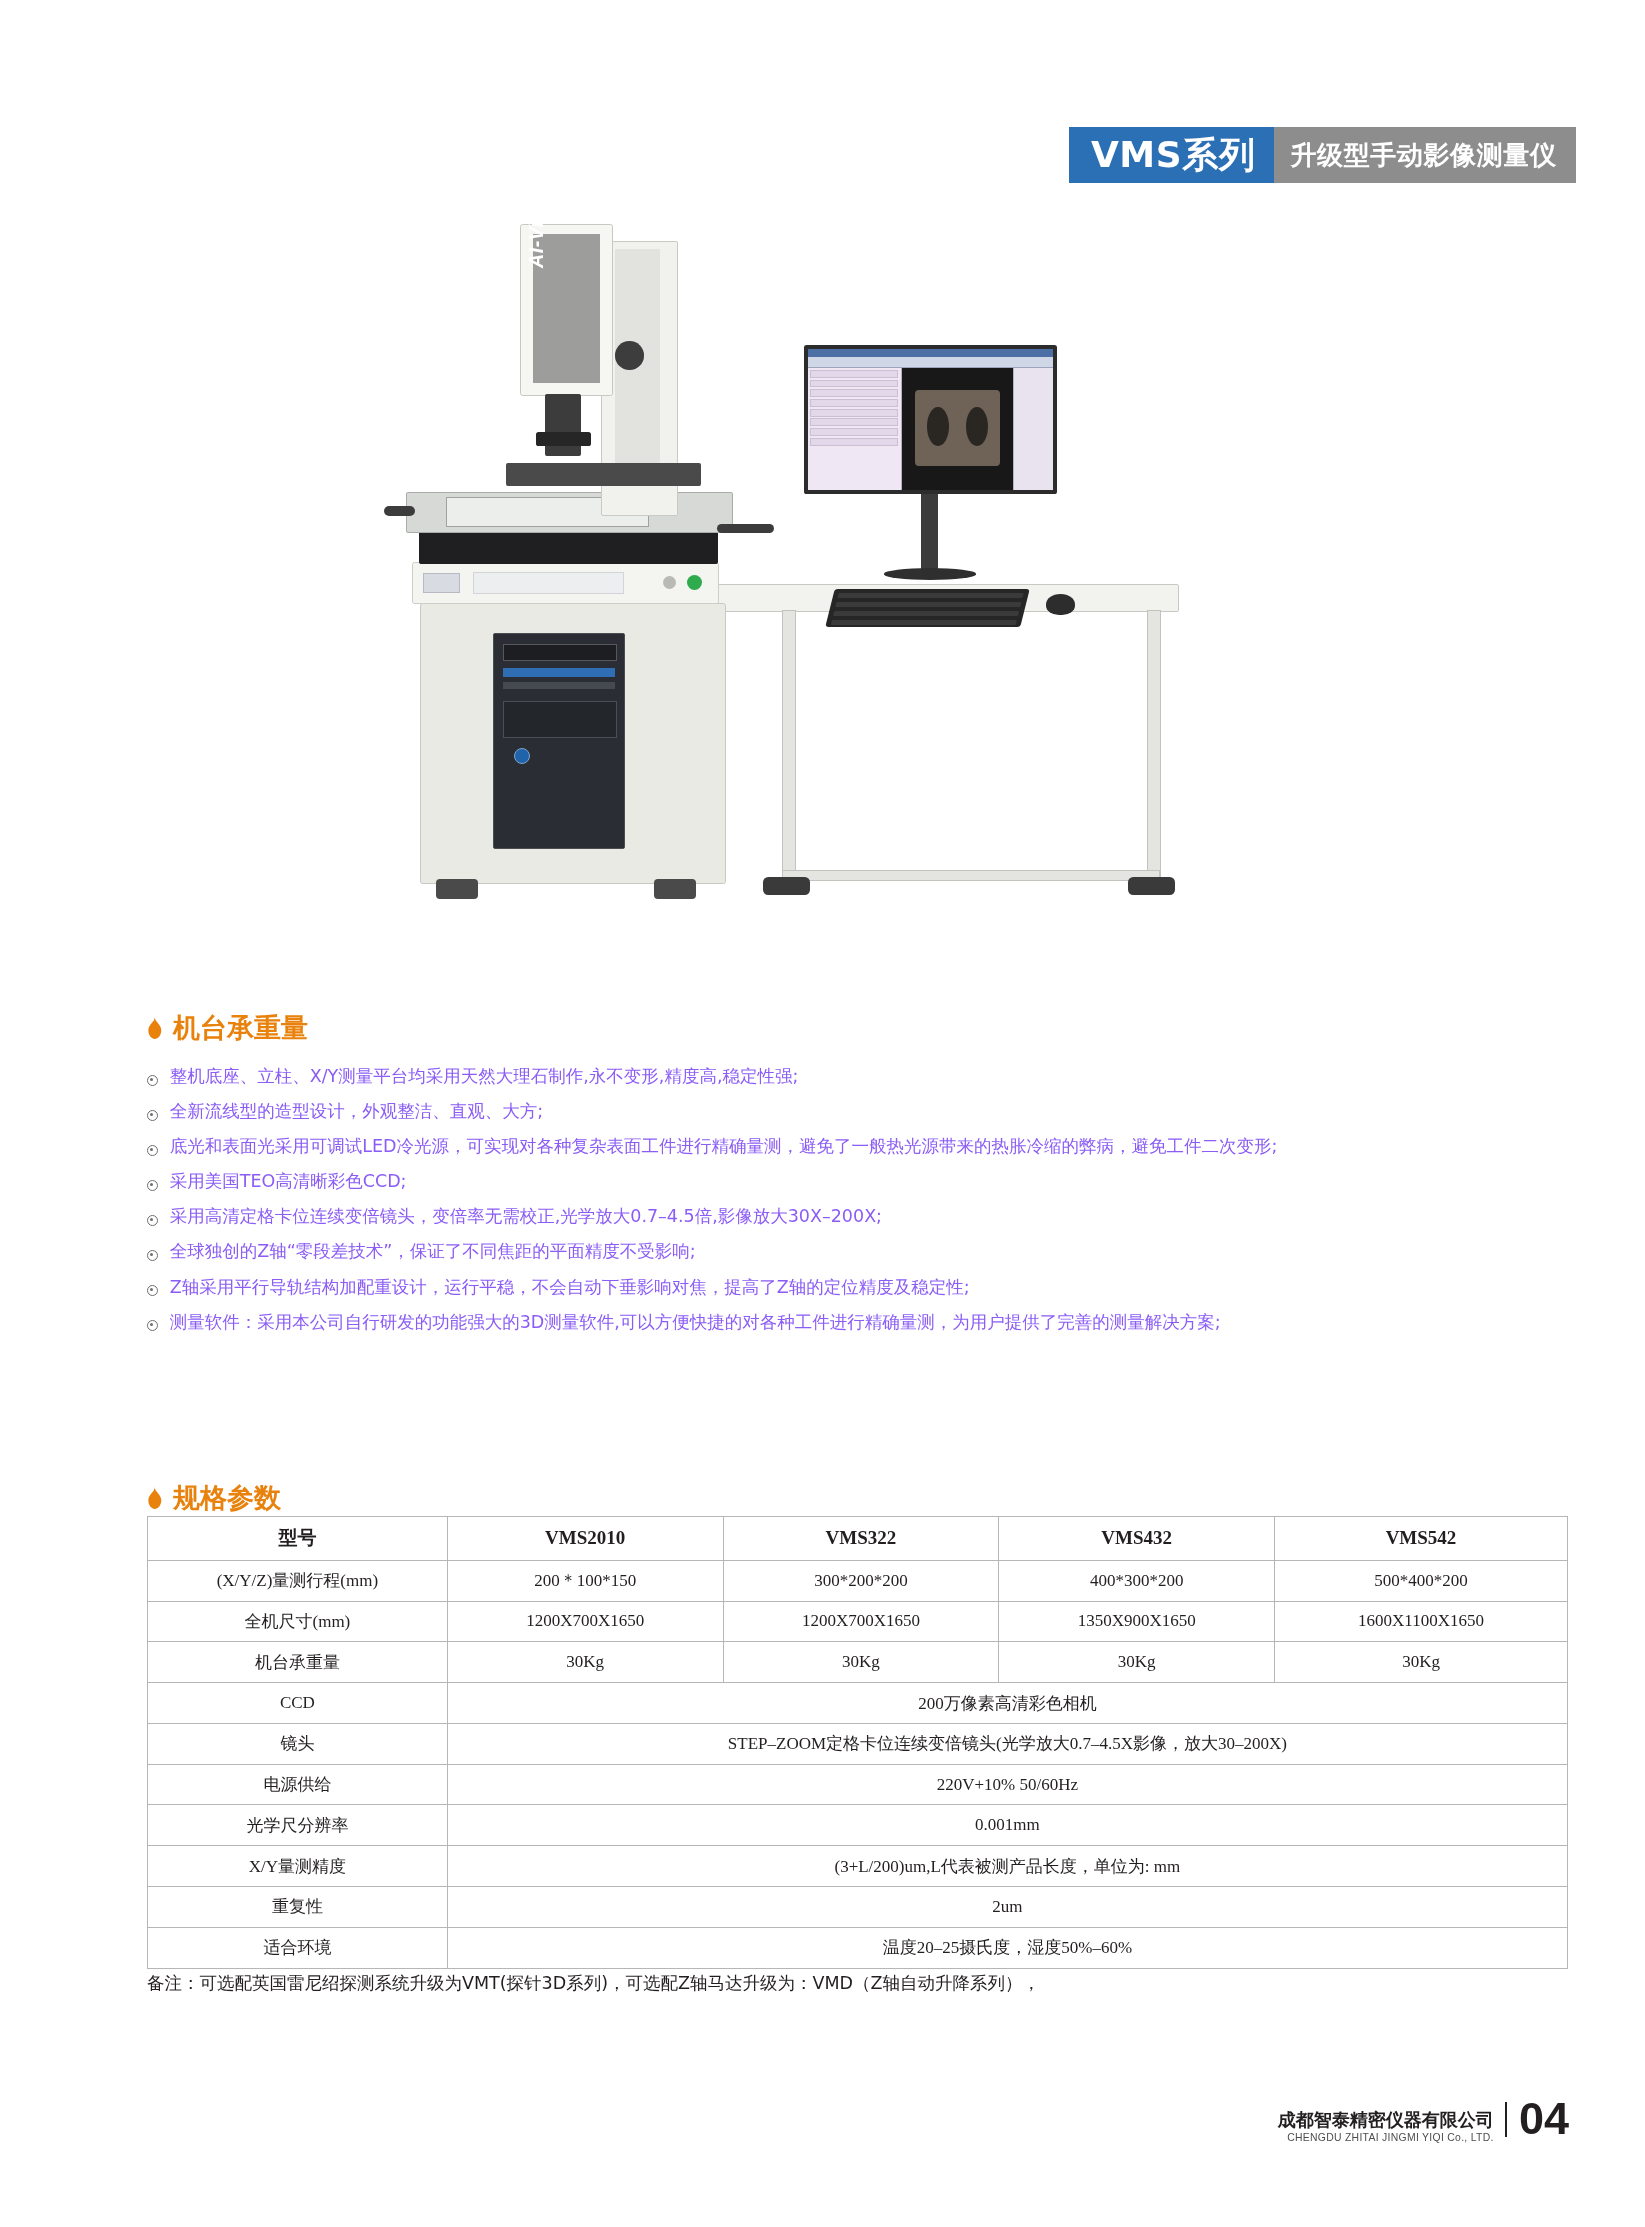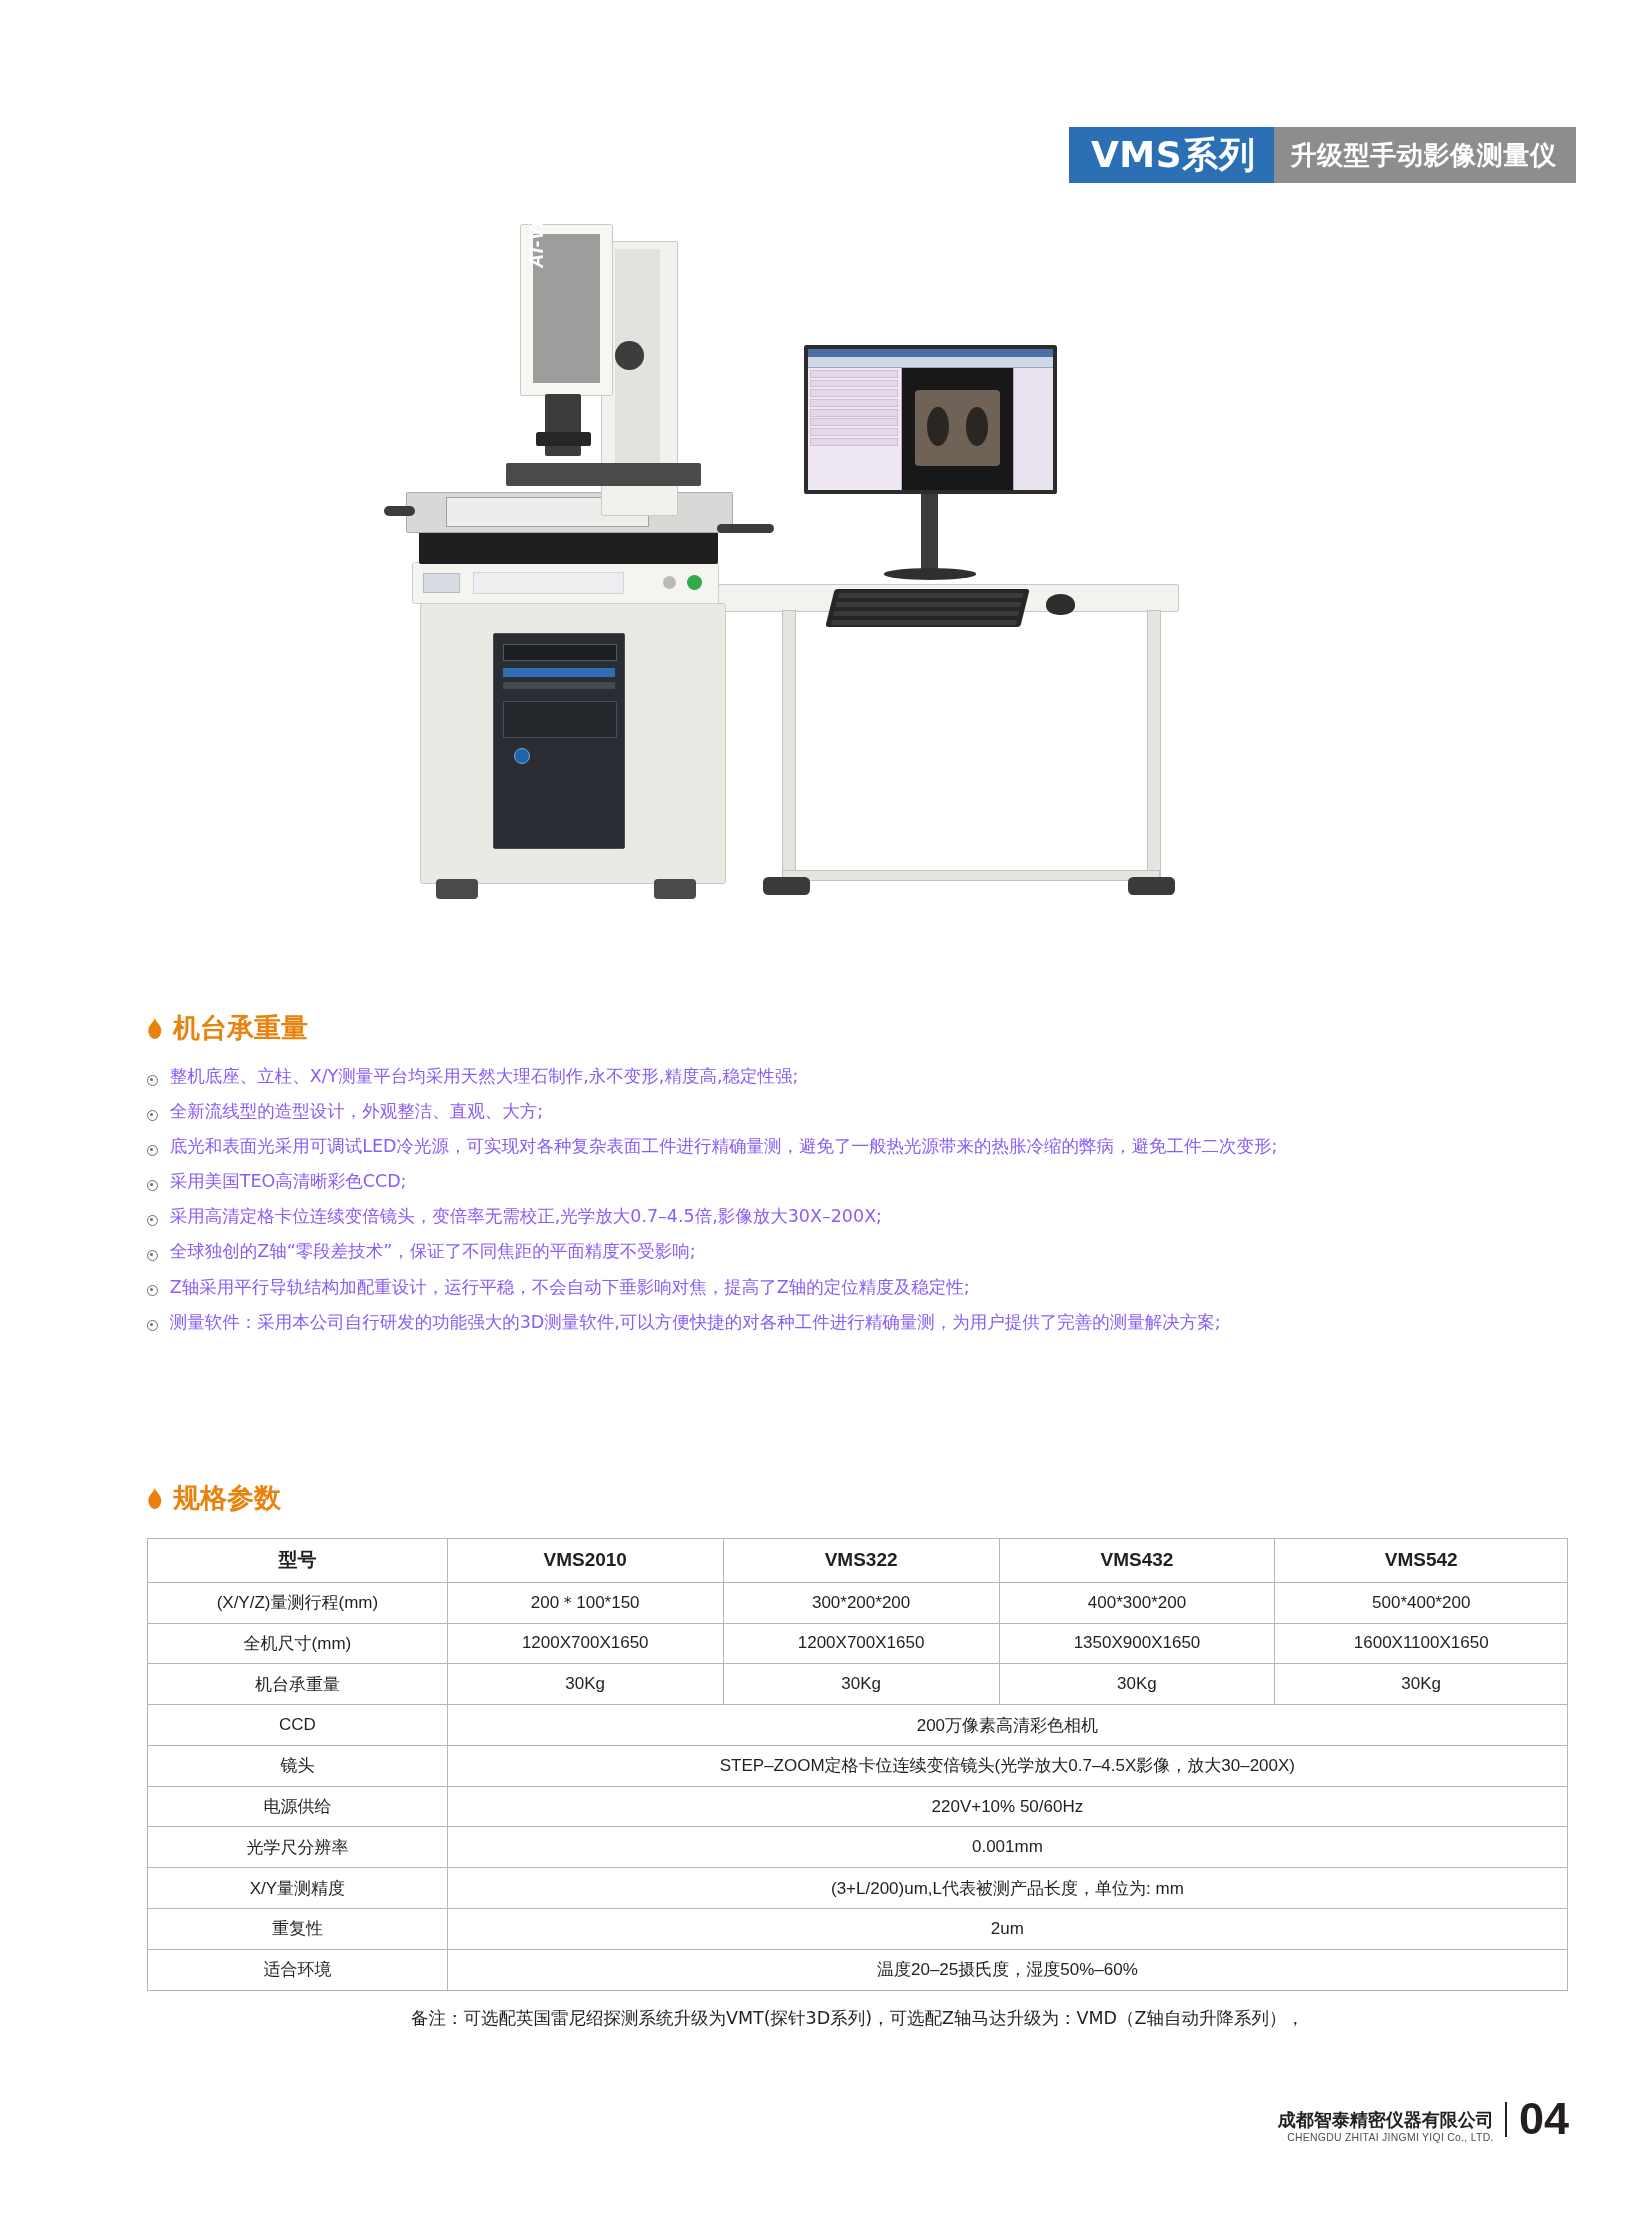--- a/index.html
+++ b/index.html
@@ -575,46 +575,43 @@
     top: 1.9px;
     width: 3.2px;
     height: 3.2px;
     border-radius: 50%;
     background: #6e6e6e;
   }
 
   
   #spec-section { top: 1480px; }
   table.spec {
-    margin-top: 22px;
     border-collapse: collapse;
     width: 1421px;
     font-size: 17px;
-    font-family: Liberation Sans, sans-serif;
+    font-family: Liberation Serif, serif;
   }
   table.spec td, table.spec th {
     border: 1.3px solid #b6b6b6;
     text-align: center;
     padding: 8.4px 3.9px;
     color: #231f20;
     font-weight: normal;
   }
   table.spec thead th {
     font-weight: bold;
     font-size: 19px;
   }
   table.spec td.label-col, table.spec th.label-col {
     width: 291px;
   }
   .note {
-    margin-top: 13px;
     font-size: 17.5px;
     line-height: 1.6;
     font-family: "DejaVu Sans", "Liberation Sans", sans-serif;
-    text-align: center;
   }
   .note .line2 { margin-left: 73px; display: block; }
 
   
   .footer {
     position: absolute;
     right: 77px;
     bottom: 82px;
     display: flex;
     align-items: center;

